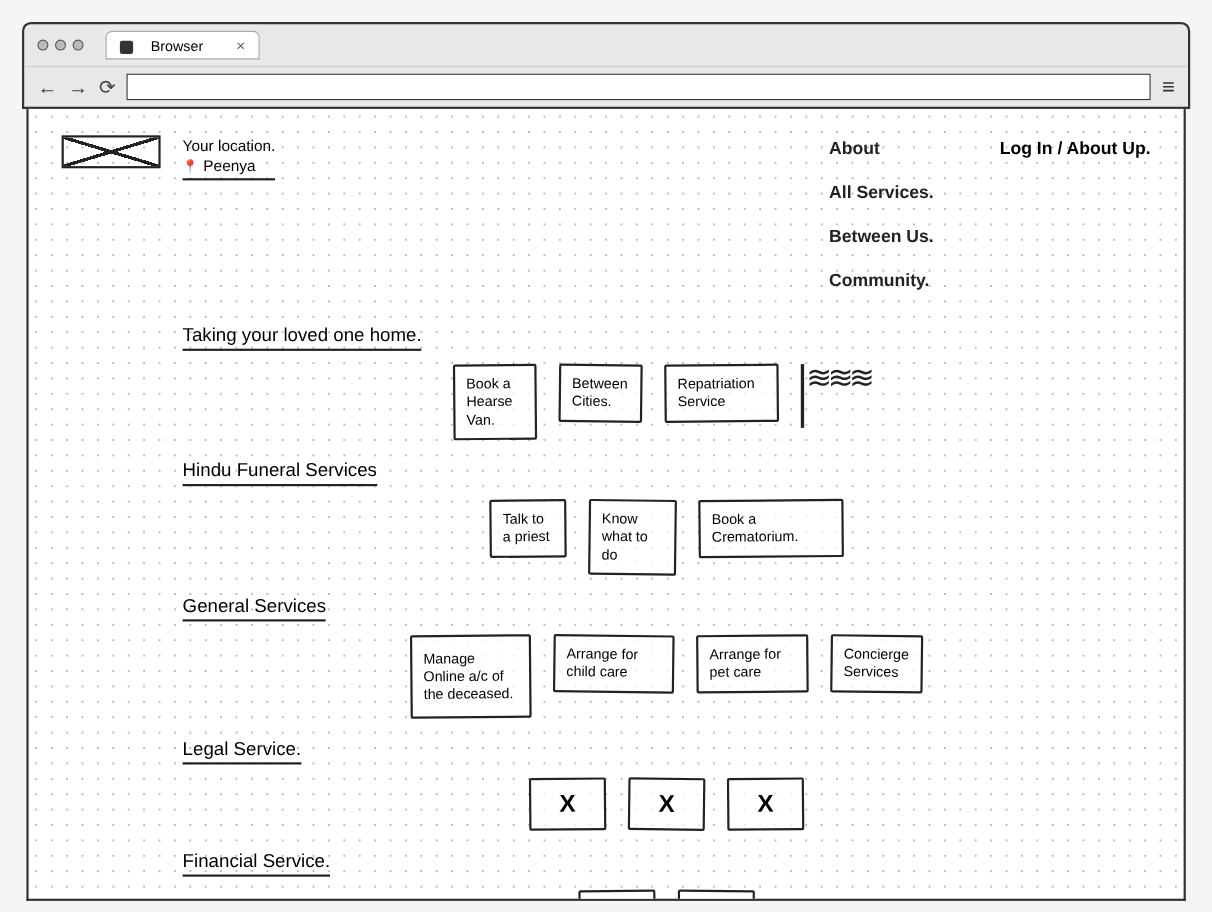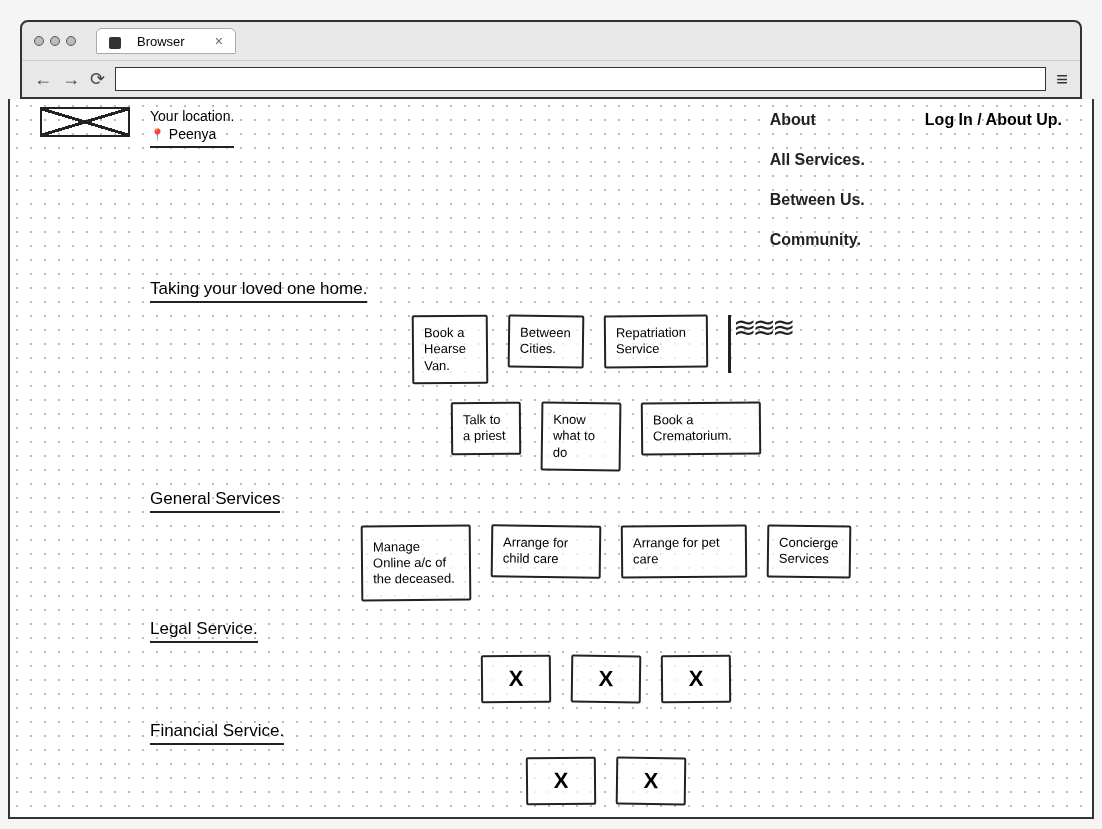--- a/index.html
+++ b/index.html
@@ -49,25 +49,25 @@
       height: 24px;
       border: 1.5px solid #333;
       background: #fff;
       padding: 0 8px;
     }
     .hamburger { font-size: 20px; color: #333; cursor: pointer; }
     .page {
       background: #fff;
       background-image: radial-gradient(#bbb 1px, transparent 1px);
       background-size: 14px 14px;
-      margin: 0 8px;
+      margin: 0 24px;
       border: 2px solid #333;
       border-top: none;
       height: 720px;
-      padding: 8px 30px;
+      padding: 24px 30px;
       overflow: hidden;
     }
     .header {
       display: flex;
       align-items: flex-start;
       gap: 20px;
       margin-bottom: 30px;
     }
     .logo-box {
       width: 90px;
@@ -191,33 +191,34 @@
     <div class="section-title">Taking your loved one home.</div>
     <div class="cards">
       <div class="card" style="width:76px">Book a Hearse Van.</div>
       <div class="card" style="width:76px">Between Cities.</div>
       <div class="card" style="width:104px">Repatriation Service</div>
       <div class="sketch-img"></div>
     </div>
   </div>
 
   <div class="section">
+    <div class="section-title">Hindu Funeral Services</div>
     <div class="cards">
       <div class="card" style="width:70px">Talk to a priest</div>
       <div class="card" style="width:80px">Know what to do</div>
-      <div class="card" style="width:120px">Book a Crematorium.</div>
+      <div class="card" style="width:132px">Book a Crematorium.</div>
     </div>
   </div>
 
   <div class="section">
     <div class="section-title">General Services</div>
     <div class="cards">
       <div class="card" style="width:110px;height:76px">Manage Online a/c of the deceased.</div>
       <div class="card" style="width:110px">Arrange for child care</div>
-      <div class="card" style="width:126px">Arrange for pet care</div>
+      <div class="card" style="width:102px">Arrange for pet care</div>
       <div class="card" style="width:84px">Concierge Services</div>
     </div>
   </div>
 
   <div class="section">
     <div class="section-title">Legal Service.</div>
     <div class="cards">
       <div class="card x-card">X</div>
       <div class="card x-card">X</div>
       <div class="card x-card">X</div>

